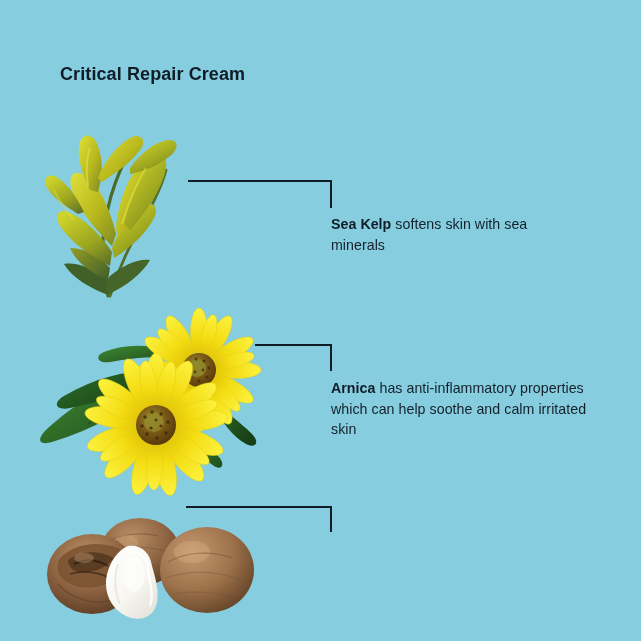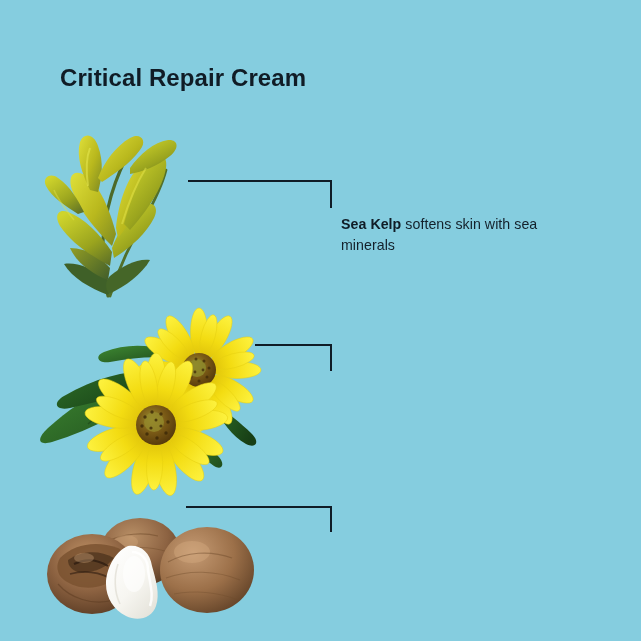--- a/index.html
+++ b/index.html
@@ -19,31 +19,31 @@
     width: 641px;
     height: 641px;
     background: #85cddf;
   }
 
   
   #page-title {
     position: absolute;
     left: 60px;
     top: 64px;
-    font-size: 24px;
+    font-size: 18px;
     font-weight: bold;
     letter-spacing: 0.1px;
     color: #101c26;
     white-space: nowrap;
   }
 
   
   .desc {
     position: absolute;
-    left: 341px;
+    left: 331px;
     width: 300px;
     font-size: 14.2px;
     line-height: 20.5px;
     color: #14212b;
     letter-spacing: 0.05px;
   }
   .desc .term {
     font-weight: bold;
     color: #101c26;
   }
@@ -242,20 +242,21 @@
             <circle cx="5" cy="1" r="1.6"></circle>
           <circle cx="0" cy="-5" r="1.5"></circle>
         </g>
       </g>
     </svg>
   </div>
 
   <div class="conn-h" id="conn2-h"></div>
   <div class="conn-v" id="conn2-v"></div>
 
+  <div class="desc" id="desc-arnica"><span class="term">Arnica</span><span> has anti-inflammatory properties which can help soothe and calm irritated skin</span></div>
 
   <div class="photo" id="photo-shea">
     <svg width="225" height="115" viewBox="0 0 225 115">
       <defs>
         <radialGradient id="sg-nut-r" cx="0.35" cy="0.3" r="0.8">
           <stop offset="0%" stop-color="#c59b74"></stop>
           <stop offset="55%" stop-color="#9c7049"></stop>
           <stop offset="100%" stop-color="#5f4026"></stop>
         </radialGradient>
         <radialGradient id="sg-nut-m" cx="0.4" cy="0.28" r="0.8">

